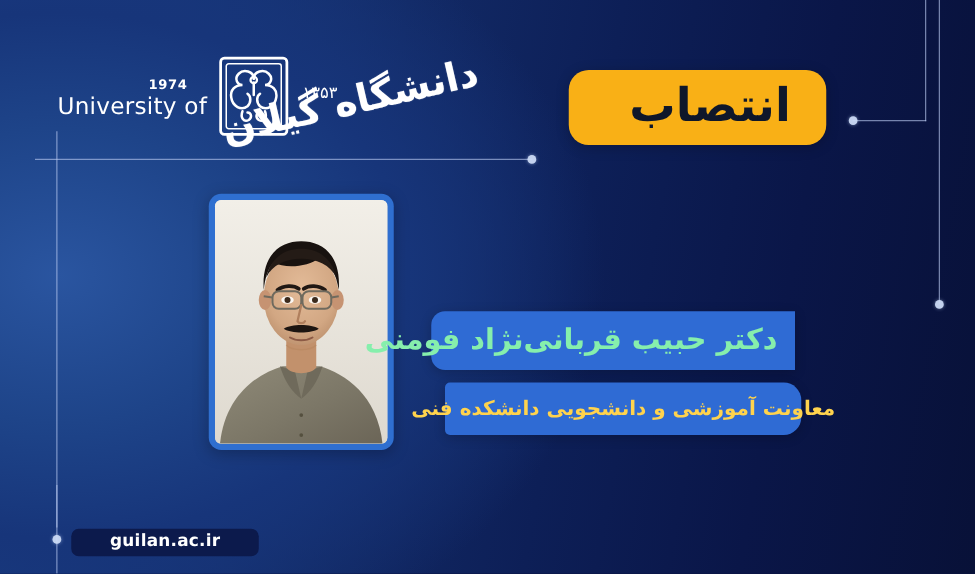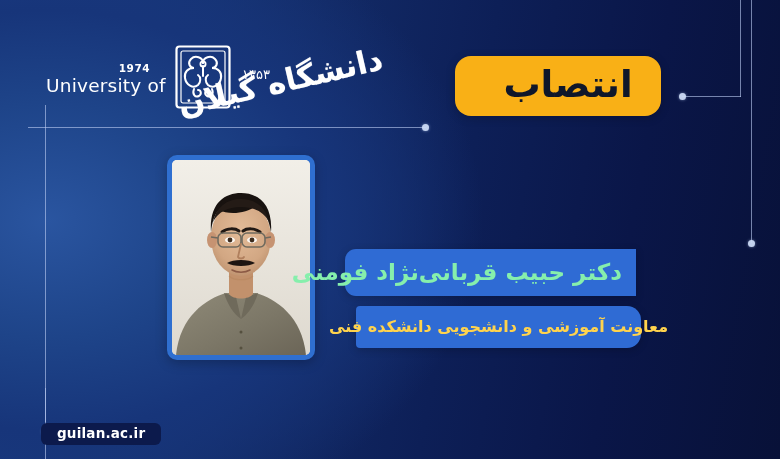--- a/index.html
+++ b/index.html
@@ -219,24 +219,24 @@
     font-weight: 700;
     color: #ffd34d;
     direction: rtl;
     white-space: nowrap;
     line-height: 1;
   }
 
   
   .url-pill {
     position: absolute;
-    left: 41px;
+    left: 57px;
     top: 423px;
     height: 22px;
-    padding: 0 16px;
+    padding: 0 31px;
     background: #0c1a4c;
     border-radius: 6px;
     display: flex;
     align-items: center;
   }
   .url-pill-label {
     font-size: 13.5px;
     font-weight: 700;
     color: #ffffff;
     letter-spacing: .2px;

